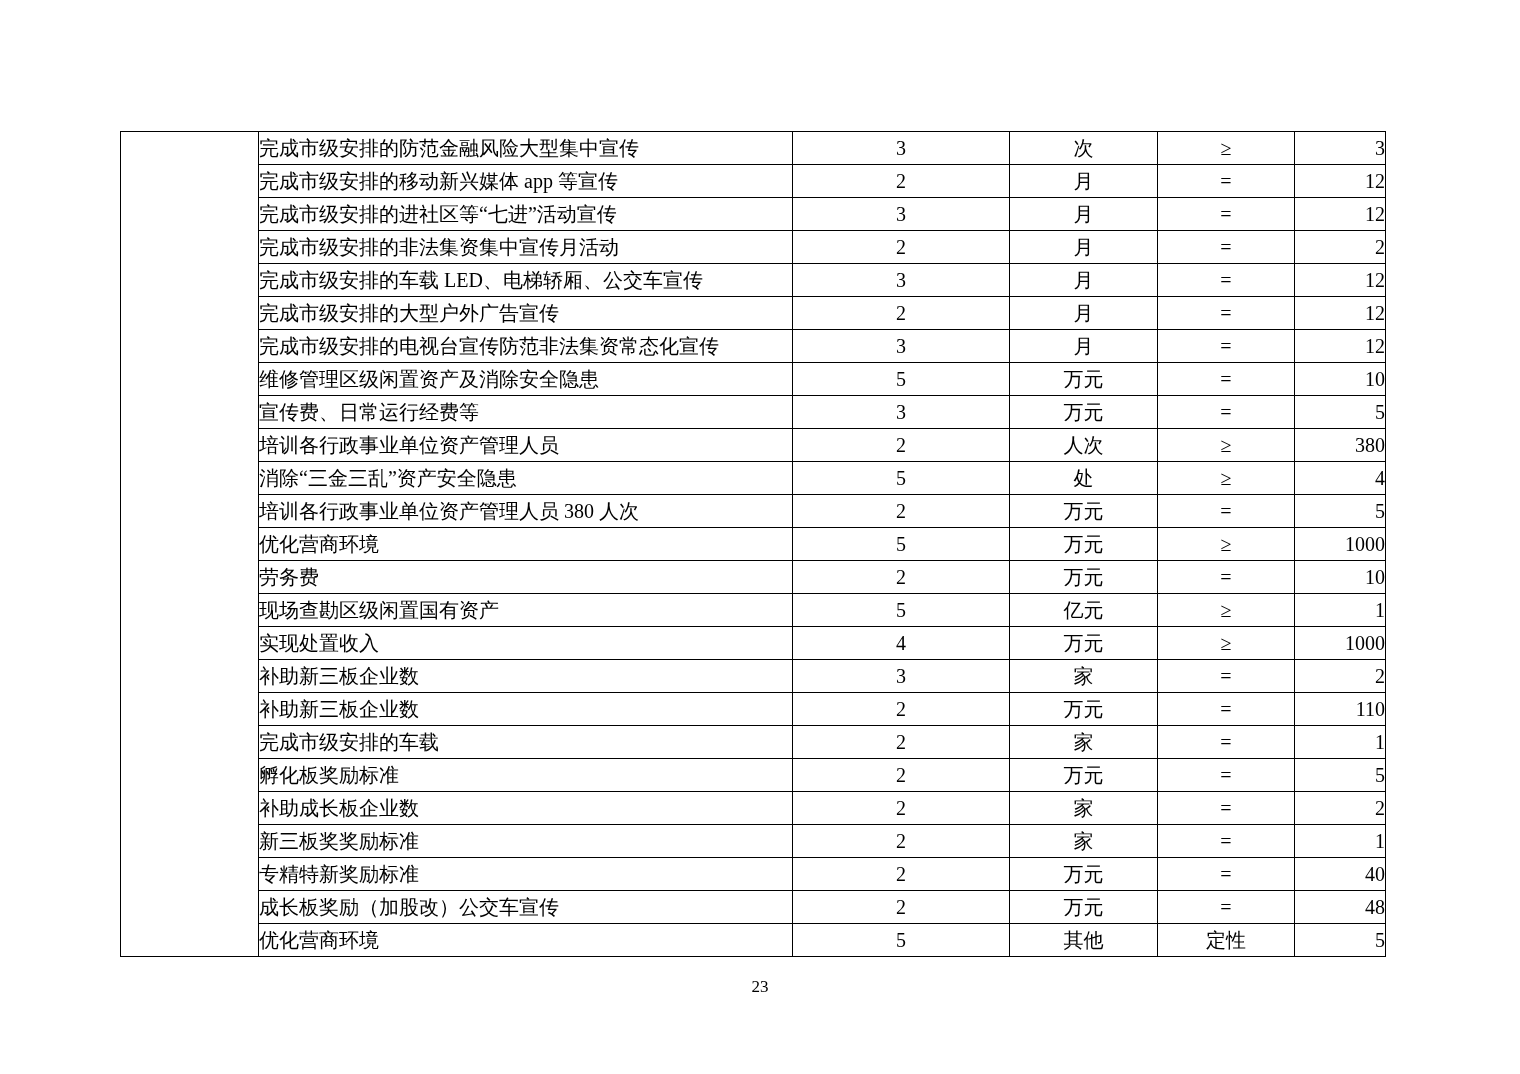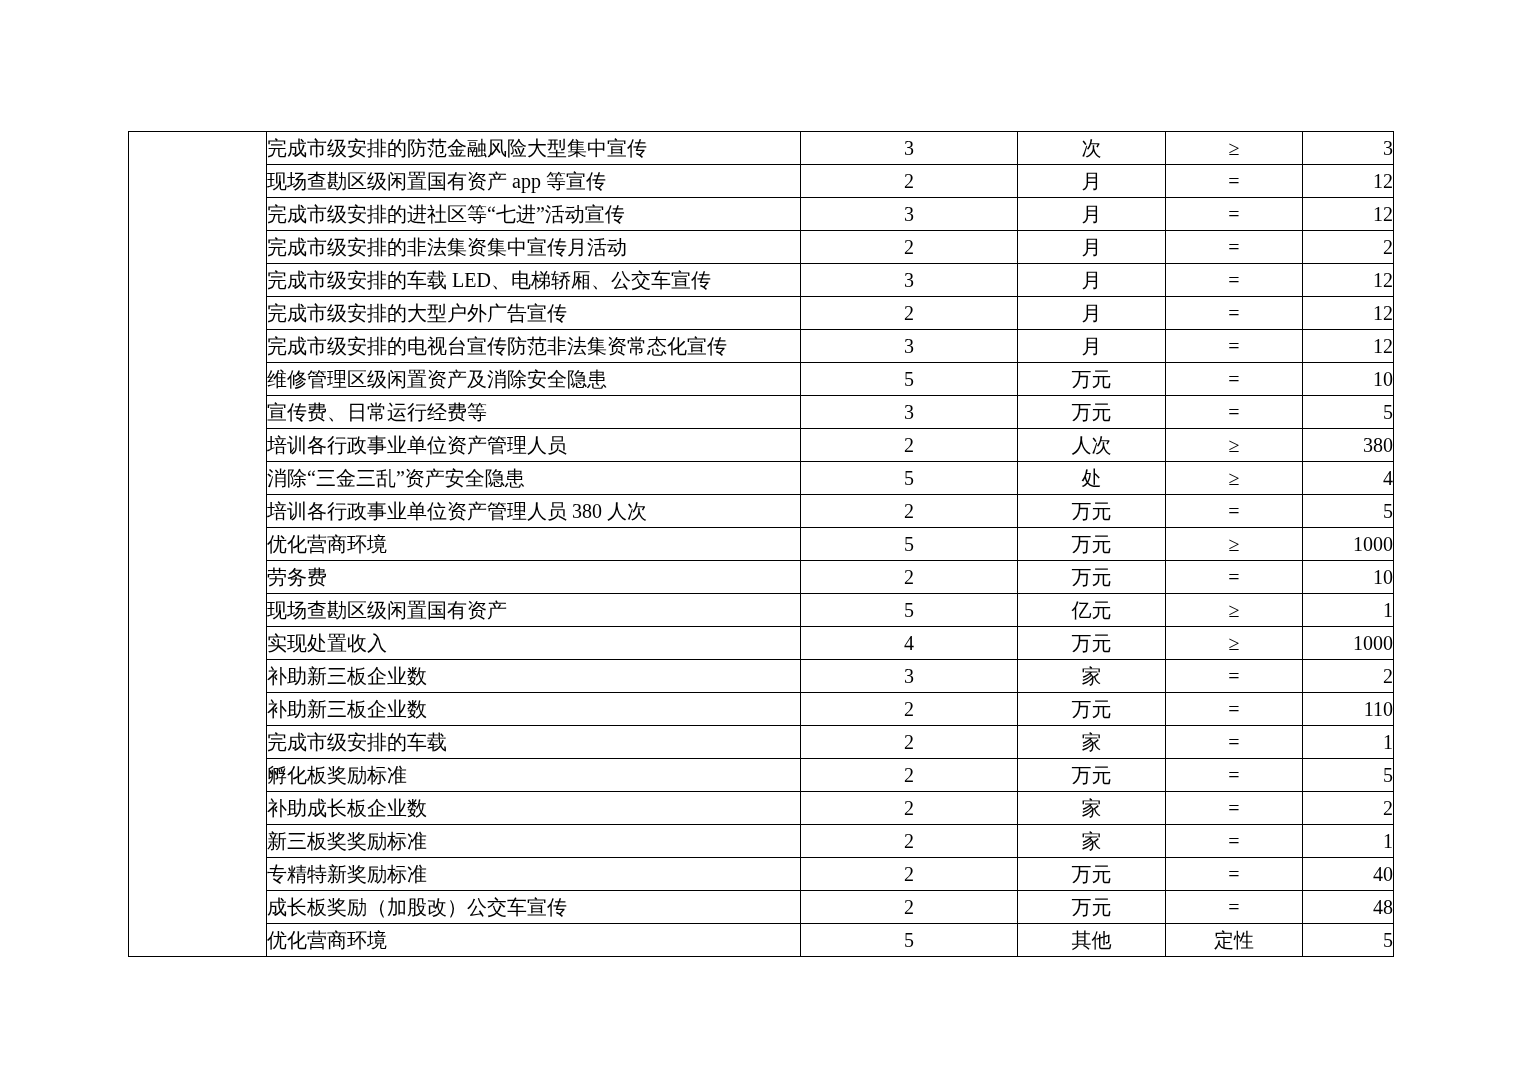--- a/index.html
+++ b/index.html
@@ -17,21 +17,21 @@
   }
   .page {
     position: absolute;
     left: 0; top: 0;
     width: 1520px;
     height: 1074px;
     background: #ffffff;
   }
   table.indicator-table {
     position: absolute;
-    left: 128px;
+    left: 120px;
     top: 131px;
     width: 1265px;
     border-collapse: collapse;
     table-layout: fixed;
   }
   table.indicator-table td {
     border: 1px solid #000000;
     font-size: 20px;
     line-height: 1.1;
     padding: 0;
@@ -86,21 +86,21 @@
     <tbody>
         <tr>
           <td rowspan="25" class="c-spacer"></td>
           <td class="c-indicator">完成市级安排的防范金融风险大型集中宣传</td>
           <td class="c-weight">3</td>
           <td class="c-unit">次</td>
           <td class="c-operator">≥</td>
           <td class="c-target">3</td>
         </tr>
         <tr>
-          <td class="c-indicator">现场查勘区级闲置国有资产 app 等宣传</td>
+          <td class="c-indicator">完成市级安排的移动新兴媒体 app 等宣传</td>
           <td class="c-weight">2</td>
           <td class="c-unit">月</td>
           <td class="c-operator">=</td>
           <td class="c-target">12</td>
         </tr>
         <tr>
           <td class="c-indicator">完成市级安排的进社区等“七进”活动宣传</td>
           <td class="c-weight">3</td>
           <td class="c-unit">月</td>
           <td class="c-operator">=</td>
@@ -255,13 +255,14 @@
         </tr>
         <tr>
           <td class="c-indicator">优化营商环境</td>
           <td class="c-weight">5</td>
           <td class="c-unit">其他</td>
           <td class="c-operator">定性</td>
           <td class="c-target">5</td>
         </tr>
       </tbody>
   </table>
+  <div class="page-number">23</div>
 </div>
 
 </body></html>

